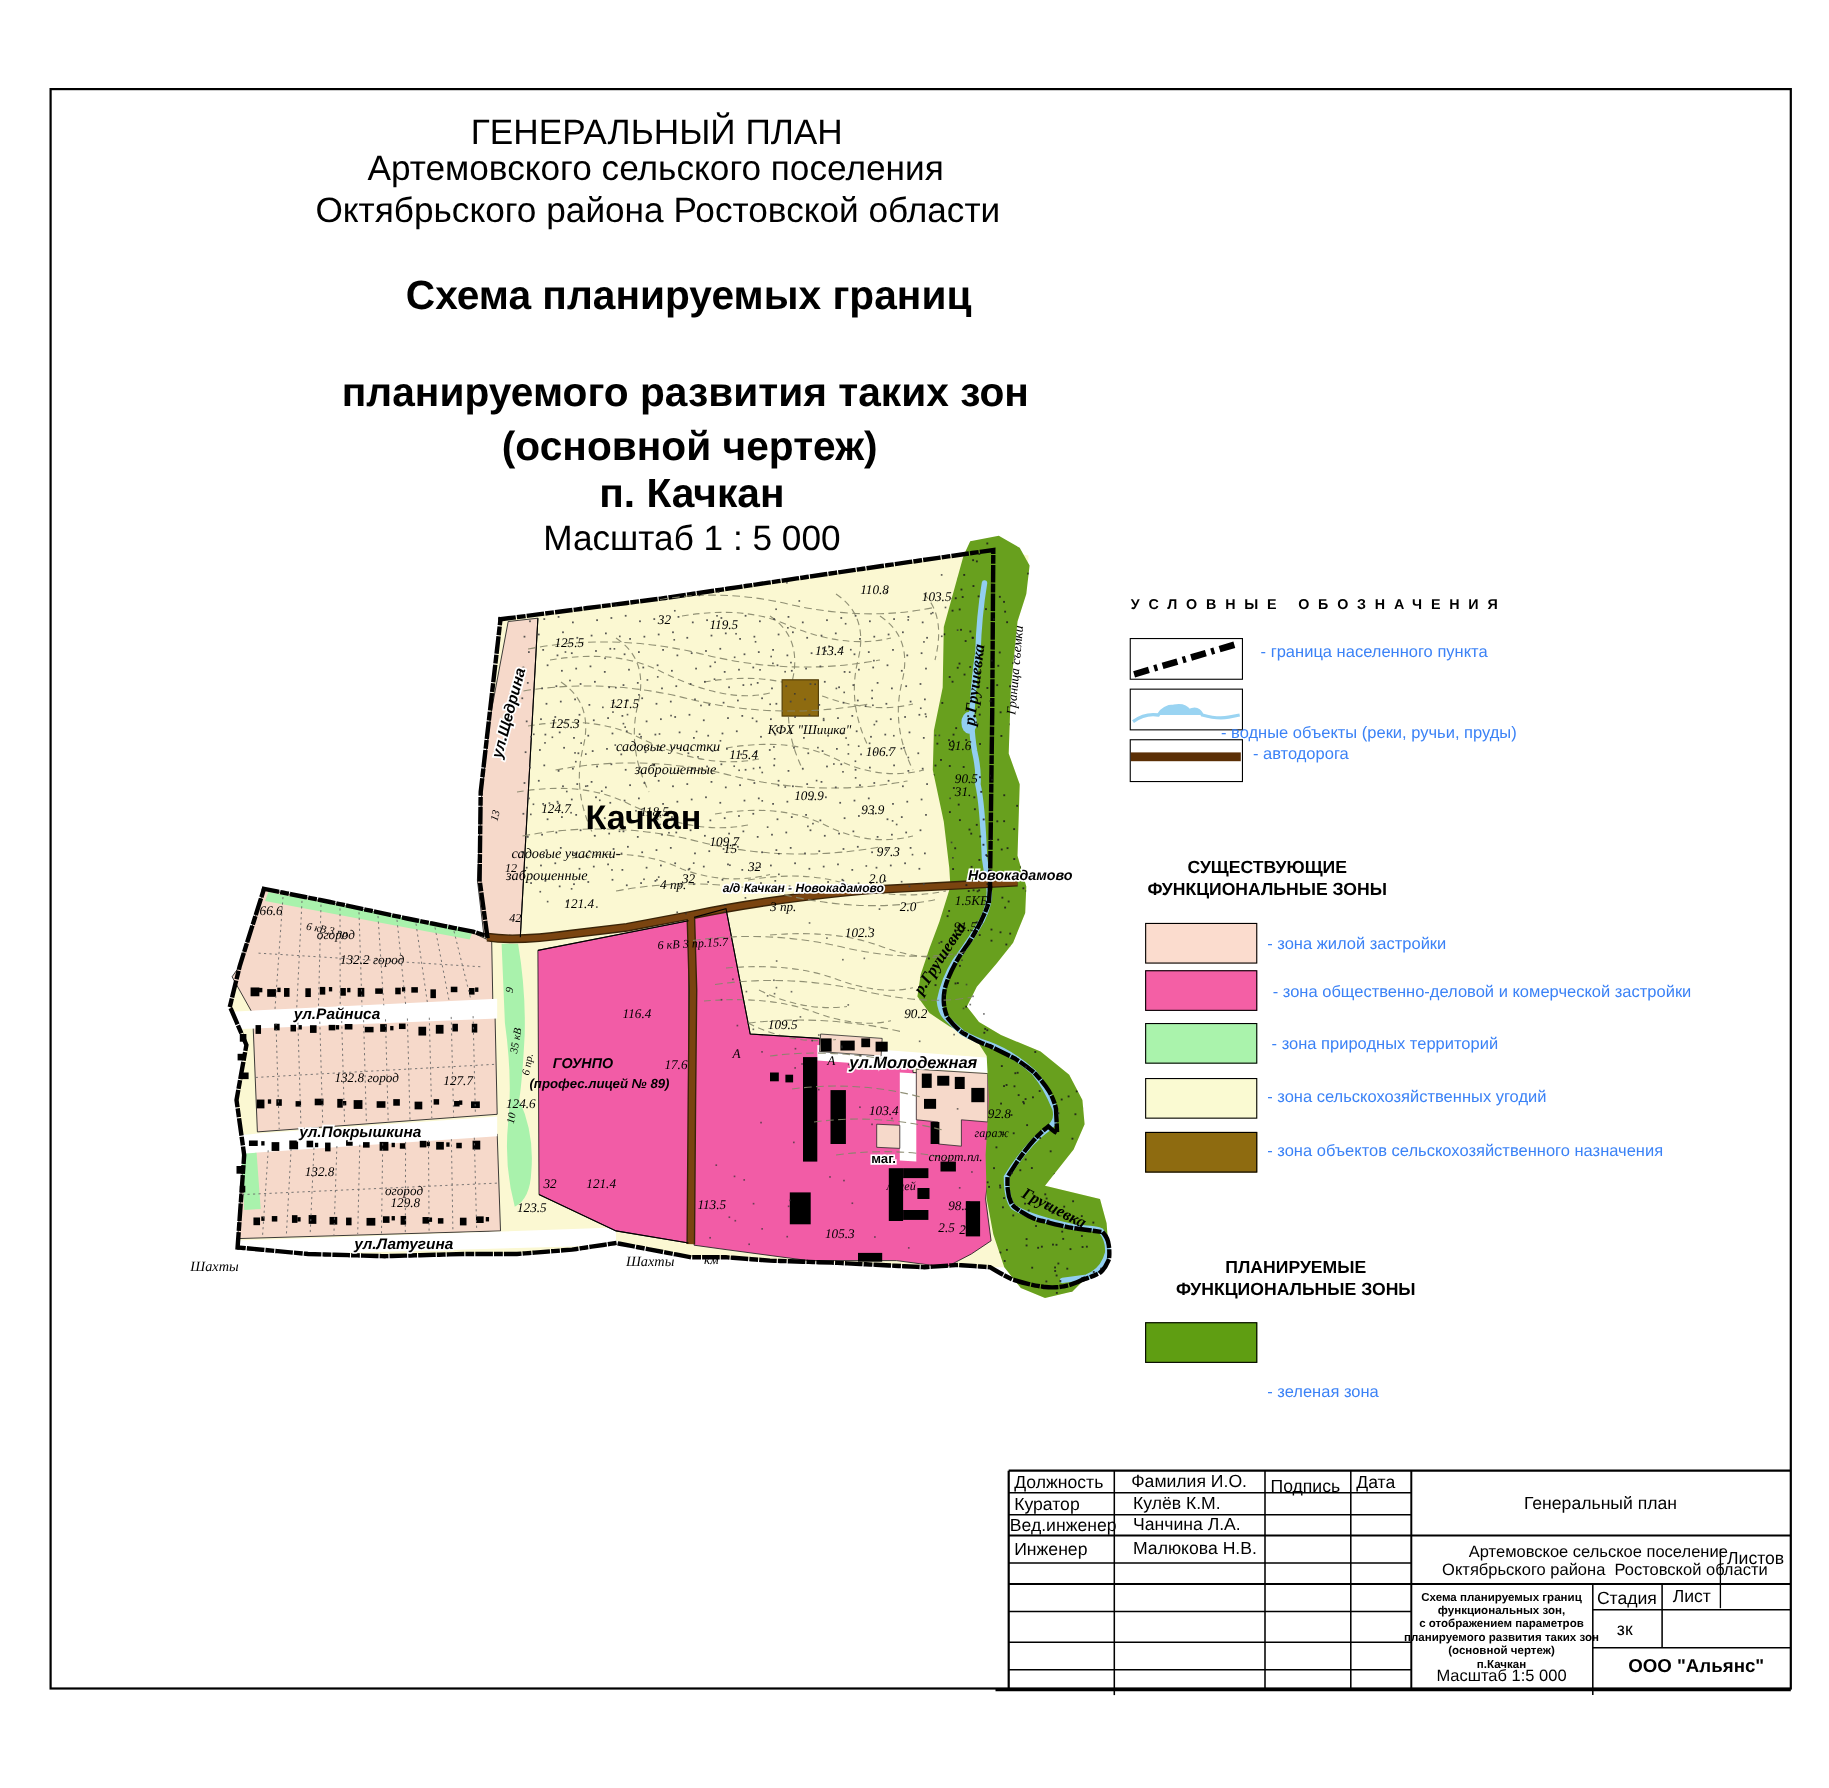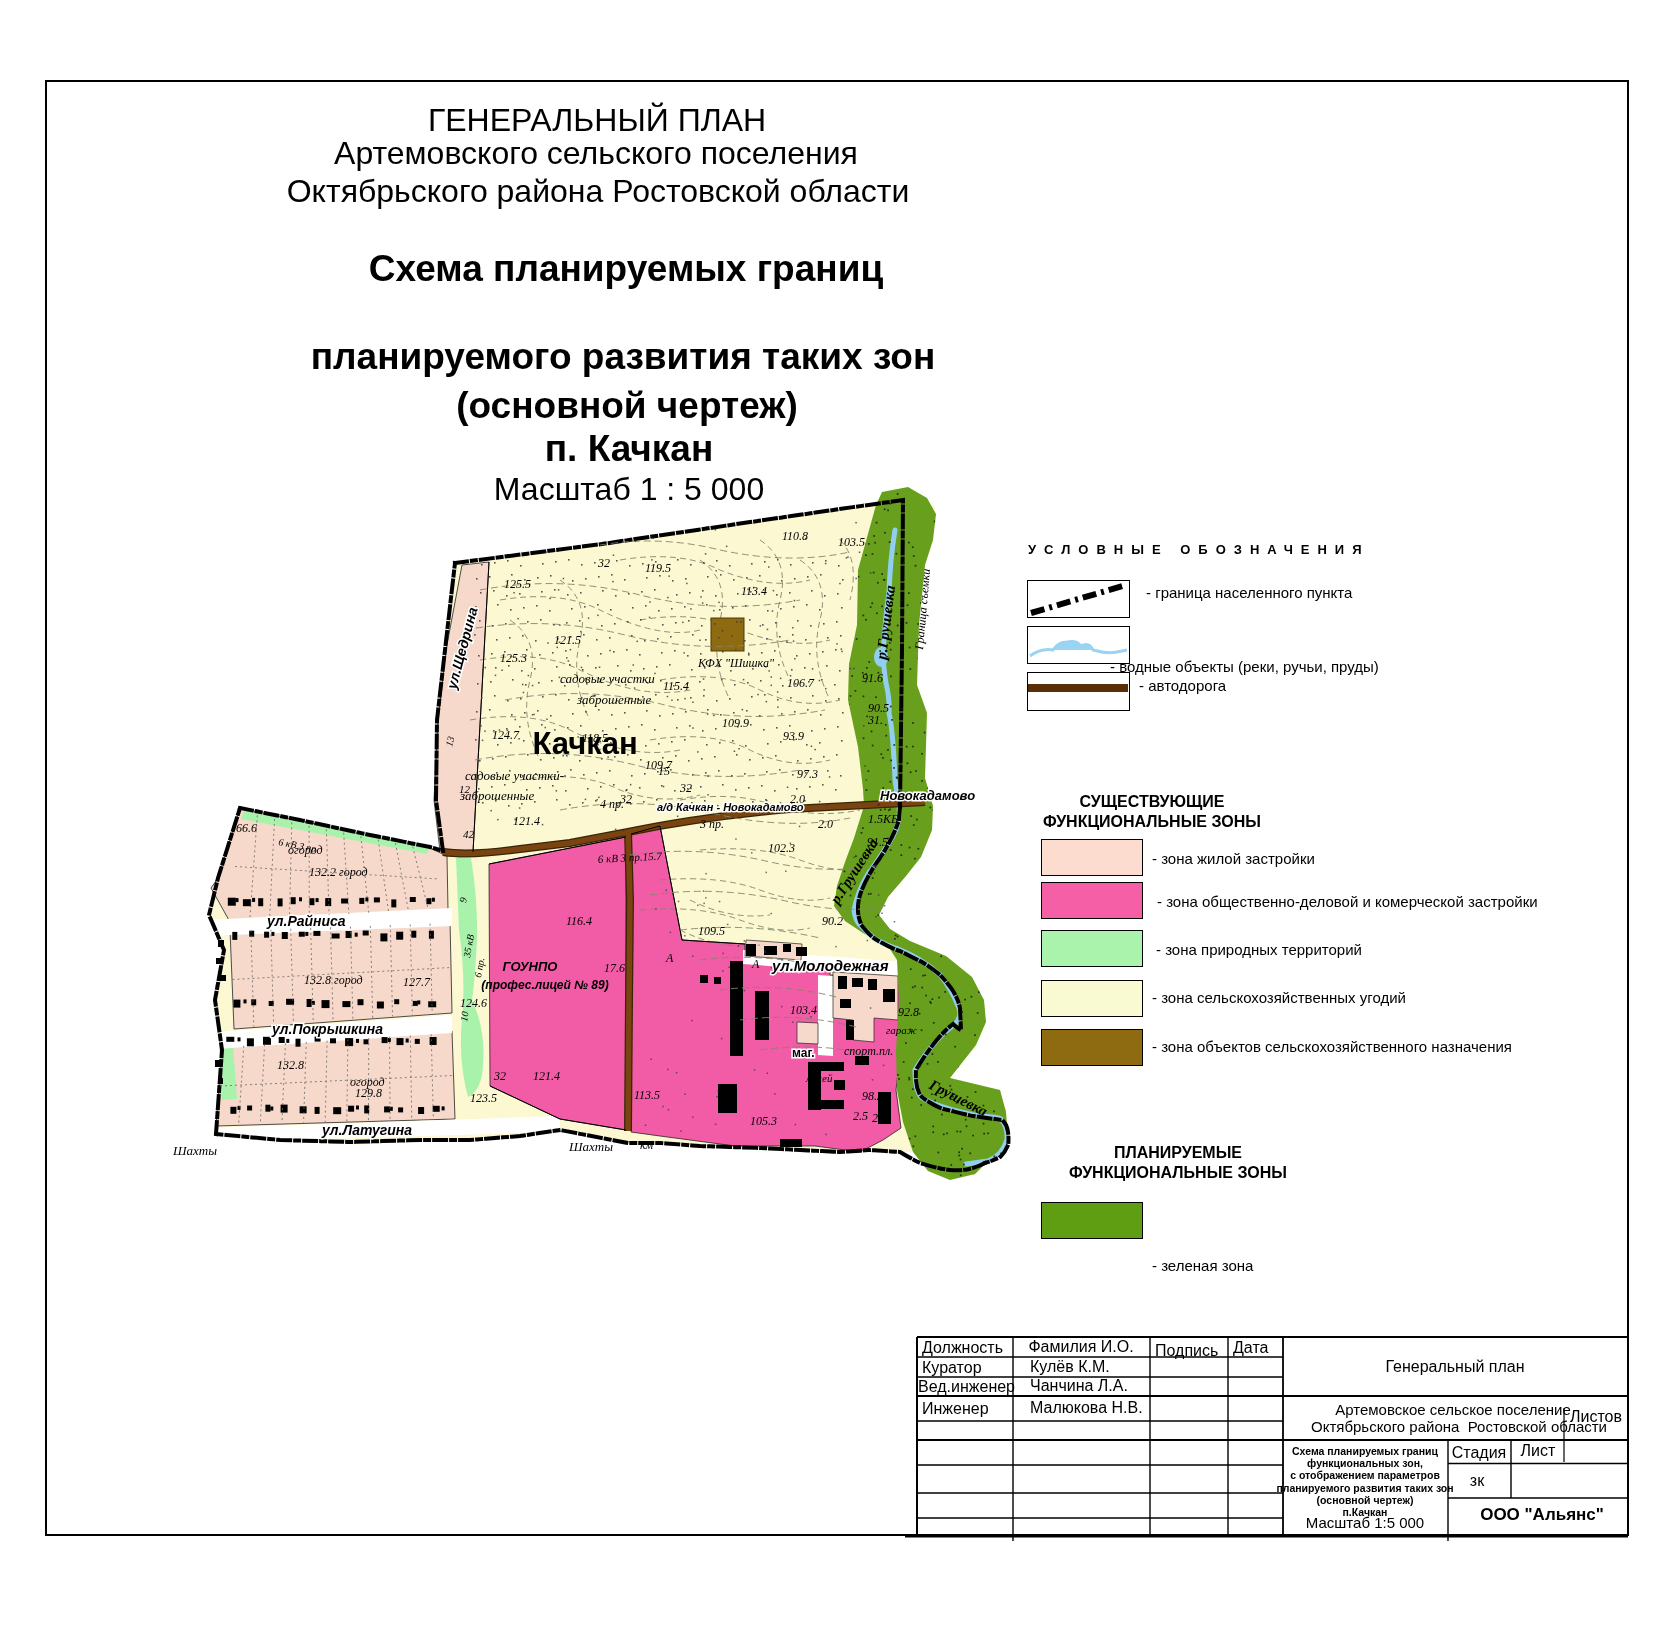--- a/index.html
+++ b/index.html
@@ -3,21 +3,21 @@
 <meta charset="utf-8">
 <style>
   html,body{margin:0;padding:0;background:#fff;}
   #page{position:relative;width:1663px;height:1625px;background:#fff;overflow:hidden;
         font-family:"Liberation Sans",sans-serif;}
   .abs{position:absolute;}
   #frame{position:absolute;left:45px;top:80px;width:1580px;height:1452px;border:2px solid #000;}
   .t1{font-size:32px;color:#000;white-space:nowrap;}
   .t2{font-size:37px;font-weight:bold;color:#000;white-space:nowrap;}
   .ctr{transform:translateX(-50%);}
-  .legtxt{font-size:15px;color:#000000;white-space:nowrap;}
+  .legtxt{font-size:15px;color:#3b82f6;white-space:nowrap;}
   .leghead{font-size:16px;font-weight:bold;color:#000;white-space:nowrap;text-align:center;line-height:19.5px;}
   .sw{position:absolute;width:100px;height:35px;border:1px solid #000;}
 </style>
 </head>
 <body>
 <div id="page">
   <div id="frame"></div>
   <div class="abs t1 ctr" style="left:597px;top:102px;">ГЕНЕРАЛЬНЫЙ ПЛАН</div>
   <div class="abs t1 ctr" style="left:596px;top:135px;">Артемовского сельского поселения</div>
   <div class="abs t1 ctr" style="left:598px;top:173px;">Октябрьского района Ростовской области</div>
@@ -1577,21 +1577,21 @@
   <div class="abs" style="left:1027px;top:672px;width:101px;height:37px;border:1px solid #000;"></div>
   <svg class="abs" style="left:1027px;top:580px;" width="103" height="132" viewBox="0 0 103 132">
     <line x1="4" y1="33" x2="99" y2="5" stroke="#000" stroke-width="6" stroke-dasharray="14 5 3 5"></line>
     <path d="M3 76 Q14 68 26 70 Q31 62 40 62 Q50 60 54 66 Q62 62 66 70 Q80 74 90 72 L100 70" fill="none" stroke="#9AD4F2" stroke-width="3"></path>
     <path d="M26 70 Q31 62 40 62 Q50 60 54 66 Q62 62 66 70 Z" fill="#9AD4F2"></path>
     <rect x="1" y="104" width="100" height="8" fill="#5B2F05"></rect>
   </svg>
   <div class="abs legtxt" style="left:1146px;top:584px;">- граница населенного пункта</div>
   <div class="abs legtxt" style="left:1110px;top:637px;margin-top:21px;">- водные объекты (реки, ручьи, пруды)</div>
   <div class="abs legtxt" style="left:1139px;top:677px;">- автодорога</div>
-  <div class="abs leghead ctr" style="left:1152px;top:780px;margin-top:12px;">СУЩЕСТВУЮЩИЕ<br>ФУНКЦИОНАЛЬНЫЕ ЗОНЫ</div>
+  <div class="abs leghead ctr" style="left:1152px;top:780px;">СУЩЕСТВУЮЩИЕ<br>ФУНКЦИОНАЛЬНЫЕ ЗОНЫ</div>
   <div class="sw" style="left:1041px;top:839px;background:#FBDCCE;"></div>
   <div class="sw" style="left:1041px;top:882px;background:#F45FA5;"></div>
   <div class="sw" style="left:1041px;top:930px;background:#AAF3AC;"></div>
   <div class="sw" style="left:1041px;top:980px;background:#FAFAD2;"></div>
   <div class="sw" style="left:1041px;top:1029px;background:#8E6B10;"></div>
   <div class="abs legtxt" style="left:1152px;top:850px;">- зона жилой застройки</div>
   <div class="abs legtxt" style="left:1157px;top:893px;">- зона общественно-деловой и комерческой застройки</div>
   <div class="abs legtxt" style="left:1156px;top:941px;">- зона природных территорий</div>
   <div class="abs legtxt" style="left:1152px;top:989px;">- зона сельскохозяйственных угодий</div>
   <div class="abs legtxt" style="left:1152px;top:1038px;">- зона объектов сельскохозяйственного назначения</div>

